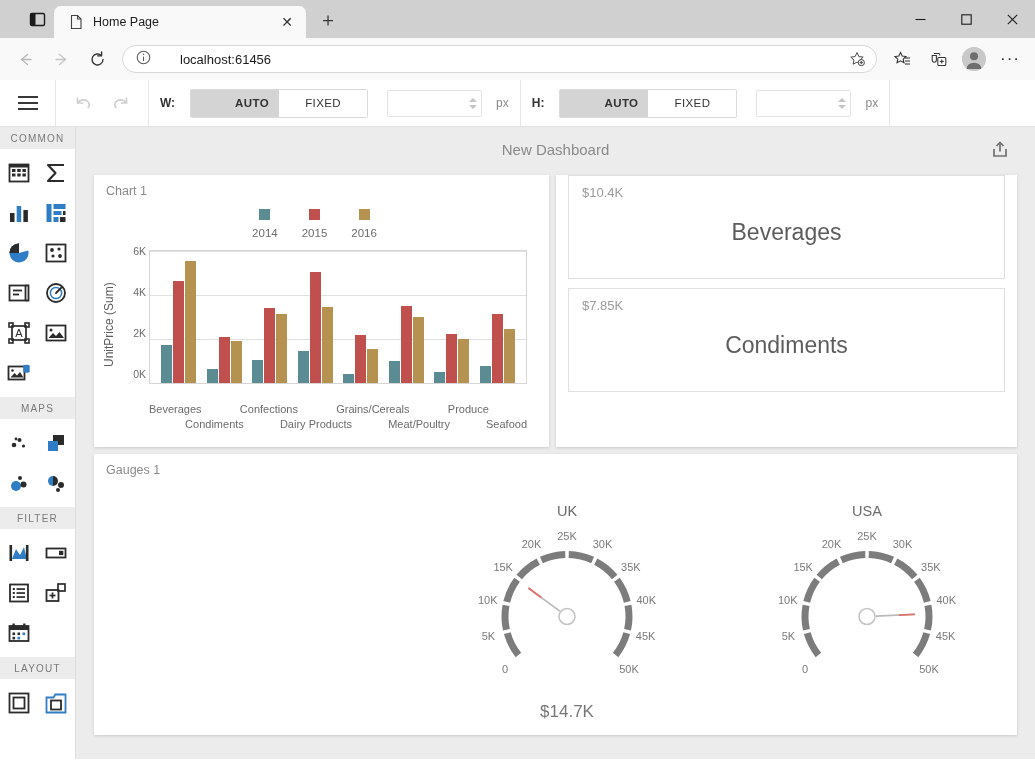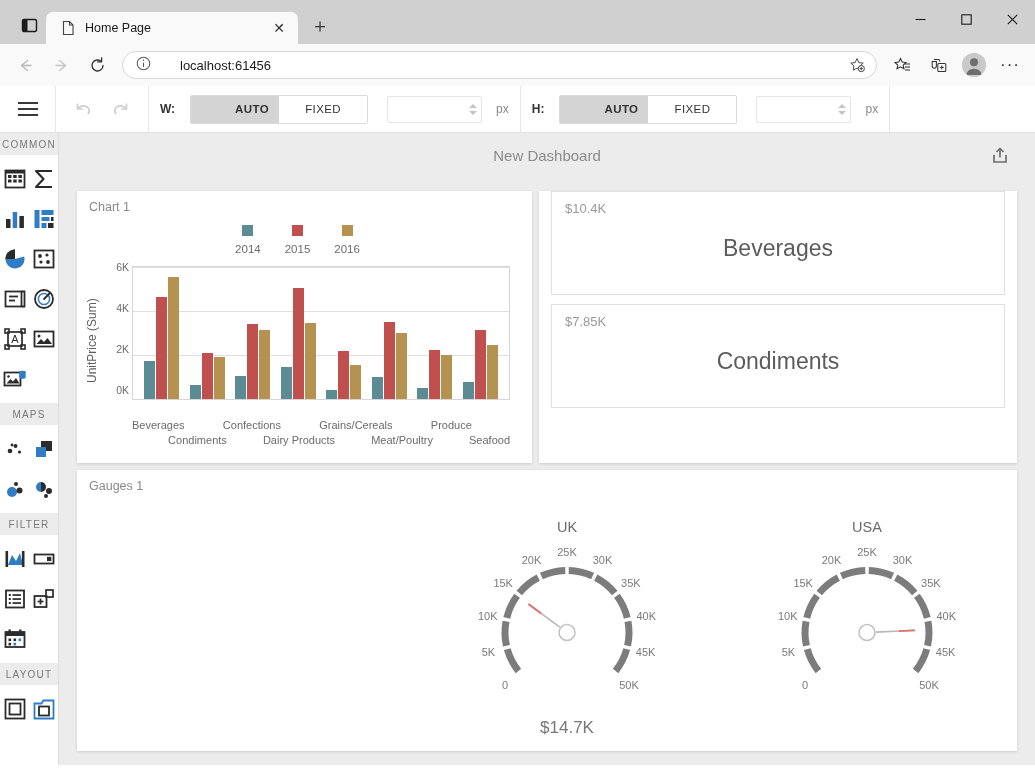--- a/index.html
+++ b/index.html
@@ -4,22 +4,22 @@
 <style>
   * { box-sizing: border-box; margin: 0; padding: 0; }
   html, body {
     width: 1035px; height: 768px;
     font-family: "Liberation Sans", sans-serif;
     background: #ffffff; overflow: hidden;
   }
 
   
   .browser-tabstrip {
-    height: 44px; background: #d0d0d0;
-    display: flex; align-items: flex-end; padding-left: 12px;
+    height: 38px; background: #d0d0d0;
+    display: flex; align-items: flex-end; padding-left: 20px;
     position: relative;
   }
   .tab-list-btn {
     width: 34px; height: 30px; margin-bottom: 4px;
     display: flex; align-items: center; justify-content: center;
   }
   .tab {
     width: 252px; height: 32px; background: #f9f9f9;
     border-radius: 7px 7px 0 0; display: flex; align-items: center;
     padding: 0 8px 0 14px; gap: 9px;
@@ -117,21 +117,21 @@
   }
   .spin-up { border-bottom: 4px solid #c4c4c4; }
   .spin-dn { border-top: 4px solid #c4c4c4; }
   .px-label { font-size: 12px; color: #8a8a8a; margin-left: 8px; }
 
   
   .app-body { display: flex; height: 632px; }
 
   
   .sidebar {
-    width: 59px; background: #ffffff;
+    width: 76px; background: #ffffff;
     border-right: 1px solid #dcdcdc; overflow: hidden;
   }
   .sb-header {
     height: 22px; background: #ececec; display: flex;
     align-items: center; justify-content: center;
     font-size: 10px; color: #797979; letter-spacing: 1.2px;
   }
   .sb-grid {
     display: grid; grid-template-columns: 1fr 1fr;
     padding: 4px 0;
@@ -147,21 +147,21 @@
   .dash-header {
     height: 45px; display: flex; align-items: center;
     justify-content: center; position: relative;
   }
   .dash-title { font-size: 15px; color: #8a8a8a; }
   .dash-export {
     position: absolute; right: 22px; top: 50%; transform: translateY(-50%);
     width: 26px; height: 26px; display: flex;
     align-items: center; justify-content: center;
   }
-  .dash-grid { padding: 3px 18px; margin-top: 10px; }
+  .dash-grid { padding: 3px 18px; }
   .row-top { display: flex; gap: 7px; height: 272px; }
   .panel {
     background: #ffffff; box-shadow: 0 1px 3px rgba(0,0,0,.14);
     position: relative;
   }
   .panel-title {
     font-size: 12.5px; color: #8a8a8a;
     padding: 9px 0 0 12px; height: 28px;
   }
 

